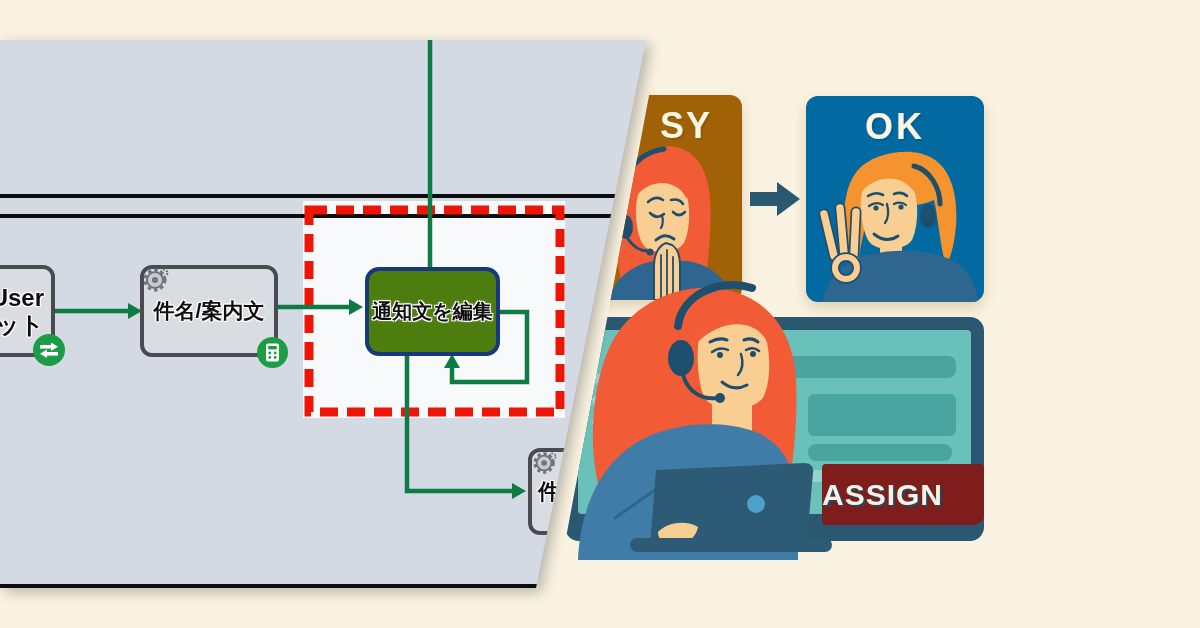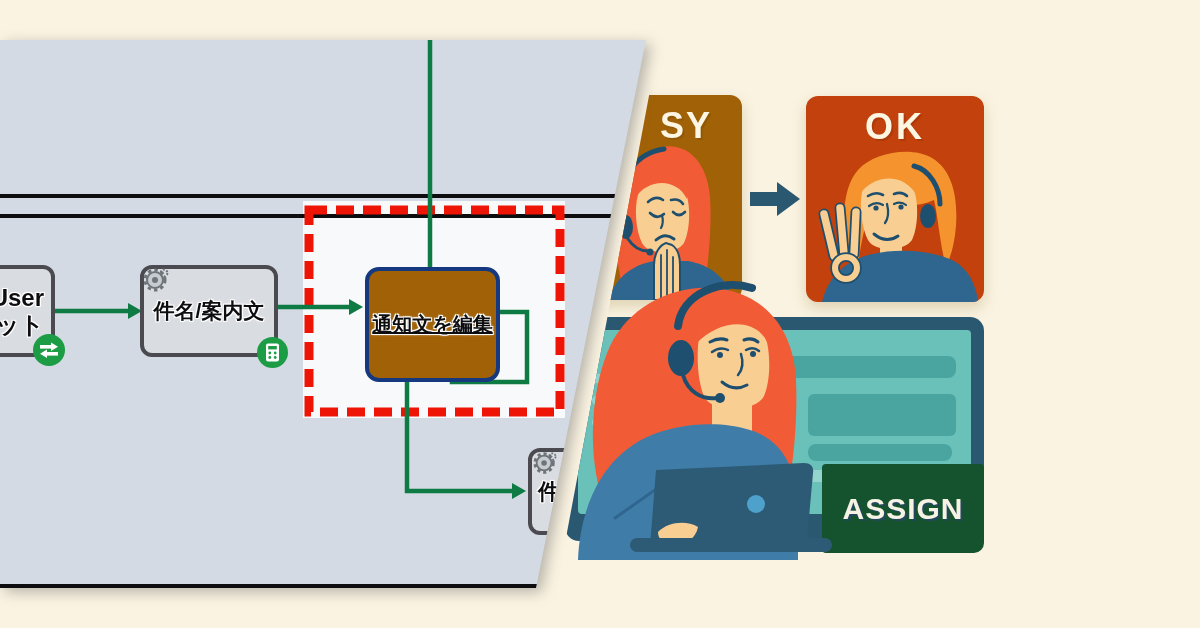--- a/index.html
+++ b/index.html
@@ -3,52 +3,52 @@
 <meta charset="utf-8">
 <style>
   html,body{margin:0;padding:0;background:#FAF3E1;}
   *{box-sizing:border-box;font-family:"Liberation Sans","DejaVu Sans",sans-serif;}
   .stage{position:relative;width:1200px;height:628px;background:#FAF3E1;overflow:hidden;}
 
   
   .illus{position:absolute;inset:0;clip-path:polygon(667px 0,1200px 0,1200px 628px,549px 628px);}
   .card{position:absolute;border-radius:12px;box-shadow:0 6px 14px rgba(140,110,40,.25);overflow:hidden;}
   .card-busy{left:568px;top:95px;width:174px;height:205px;background:#a16207;}
-  .card-ok{left:806px;top:96px;width:178px;height:206px;background:#c2410c;}
+  .card-ok{left:806px;top:96px;width:178px;height:206px;background:#0369a1;}
   .card-label{position:absolute;top:10px;left:0;right:0;text-align:center;
     font-size:36px;font-weight:bold;color:#FCF6E3;letter-spacing:3px;
     text-shadow:2px 2px 0 rgba(0,0,0,.10);}
   .card-busy .card-label{text-align:right;padding-right:30px;letter-spacing:2px;}
   .tr-arrow{position:absolute;left:750px;top:179px;}
   .monitor{position:absolute;left:565px;top:317px;width:419px;height:224px;background:#2B5871;border-radius:14px;}
   .mscreen{position:absolute;left:13px;top:13px;width:393px;height:184px;background:#6AC1BA;border-radius:4px;overflow:hidden;}
   .bar{position:absolute;border-radius:8px;background:#4AA5A0;}
   .bar.lite{background:#93D4CD;}
-  .assign{position:absolute;left:822px;top:464px;width:162px;height:89px;background:#14532d;
-    border-radius:4px 4px 10px 4px;display:flex;align-items:center;justify-content:center;}
+  .assign{position:absolute;left:822px;top:464px;width:162px;height:61px;background:#7f1d1d;
+    border-radius:4px 4px 10px 4px;display:flex;align-items:center;}
   .assign span{font-size:30px;font-weight:bold;color:#F6F2E4;letter-spacing:1px;text-shadow:2px 2px 0 #23485C;}
   .agent-svg{position:absolute;left:560px;top:280px;}
 
   
   .shot-wrap{position:absolute;inset:0;filter:drop-shadow(5px 4px 7px rgba(60,60,70,.35));}
   .shot{position:absolute;inset:0;clip-path:polygon(0 40px,646px 40px,536px 588px,0 588px);background:transparent;}
   .shot-bg{position:absolute;left:0;top:40px;width:680px;height:548px;background:#D3DAE3;}
   .hl-zone{position:absolute;left:303px;top:201px;width:262px;height:217px;background:#F7F9FA;}
   .swimline{position:absolute;left:0;width:680px;height:4px;background:#0D0D0F;}
   .shot-bottom{position:absolute;left:0;top:584px;width:680px;height:4px;background:#0D0D0F;}
   .dash-svg,.conn-svg{position:absolute;left:0;top:0;}
 
   .wf-node{position:absolute;background:#D9DCE1;border:4px solid #4A4A50;border-radius:12px;
     color:#0E0E10;font-weight:bold;display:flex;flex-direction:column;justify-content:center;
     text-shadow:-1px -1px 0 #fff,1px -1px 0 #fff,-1px 1px 0 #fff,1px 1px 0 #fff,0 0 3px #fff;}
   .wf-node .ln{display:block;line-height:1.14;}
   .node-user{left:-66px;top:265px;width:121px;height:92px;font-size:24px;text-align:right;padding-right:7px;}
   .node-draft{left:140px;top:265px;width:138px;height:92px;font-size:21px;text-align:center;}
-  .node-edit{left:365px;top:267px;width:135px;height:115px;font-size:20px;text-align:center;
-    background:#a16207;border:4px solid #16387F;border-radius:14px;text-decoration:underline;}
+  .node-edit{left:365px;top:267px;width:135px;height:89px;font-size:20px;text-align:center;
+    background:#4d7c0f;border:4px solid #16387F;border-radius:14px;}
   .node-partial{left:528px;top:448px;width:95px;height:87px;font-size:22px;text-align:left;padding-left:6px;}
   .node-ico{position:absolute;}
 </style>
 </head>
 <body>
 
 <div class="stage">
 
   <div class="illus">
 

